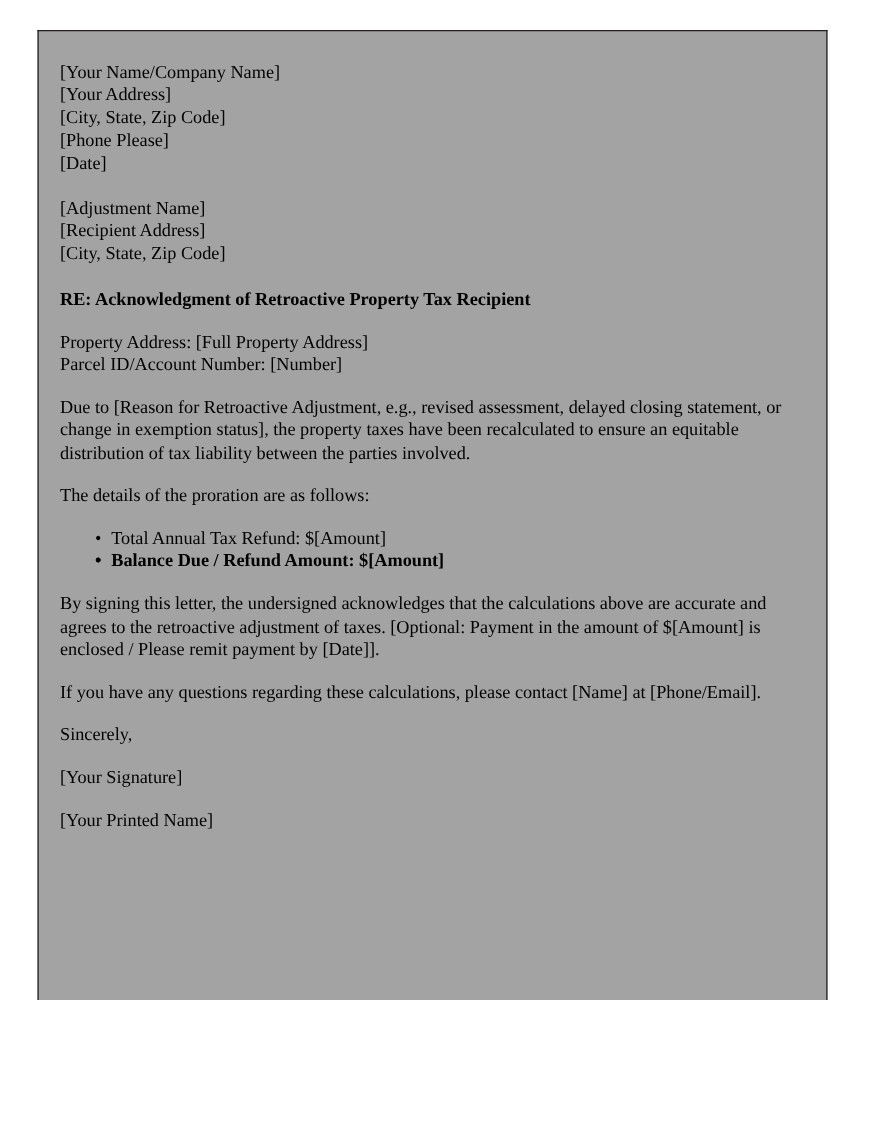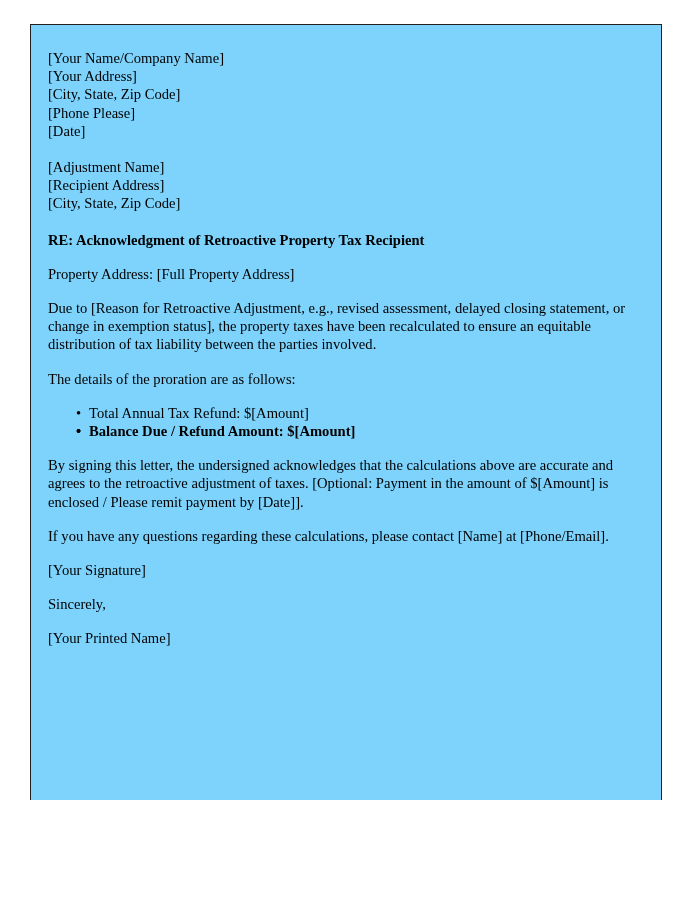--- a/index.html
+++ b/index.html
@@ -21,21 +21,21 @@
     position: absolute;
     left: 30px;
     top: 24px;
     width: 632px;            
     height: 776px;           
     box-sizing: border-box;
     border-left: 1.5px solid #231f20;
     border-top: 1.5px solid #231f20;
     border-right: 1.5px solid #231f20;
     border-bottom: none;
-    background: #7dd3fc;
+    background: #a3a3a3;
     overflow: hidden;
   }
 
   #page-body {
     position: absolute;
     left: 17px;              
     top: 24px;
     width: 582px;            
   }
 
@@ -118,20 +118,21 @@
     <div class="addr-block">
       <div class="line">[Adjustment Name]</div>
       <div class="line">[Recipient Address]</div>
       <div class="line">[City, State, Zip Code]</div>
     </div>
 
     <div class="re-line">RE: Acknowledgment of Retroactive Property Tax Recipient</div>
 
     <div class="info-block">
       <div class="line">Property Address: [Full Property Address]</div>
+      <div class="line">Parcel ID/Account Number: [Number]</div>
     </div>
 
 
 
     <div class="para">Due to [Reason for Retroactive Adjustment, e.g., revised assessment, delayed closing statement, or change in exemption status], the property taxes have been recalculated to ensure an equitable distribution of tax liability between the parties involved.</div>
 
     <div class="para">The details of the proration are as follows:</div>
 
     <ul class="bullet-list">
       <li>
@@ -147,20 +148,20 @@
       <li class="bold-item">
         <span class="bullet-dot">•</span>
         <span>Balance Due / Refund Amount: $[Amount]</span>
       </li>
     </ul>
 
     <div class="para">By signing this letter, the undersigned acknowledges that the calculations above are accurate and agrees to the retroactive adjustment of taxes. [Optional: Payment in the amount of $[Amount] is enclosed / Please remit payment by [Date]].</div>
 
     <div class="para">If you have any questions regarding these calculations, please contact [Name] at [Phone/Email].</div>
 
+    <div class="closing-line">Sincerely,</div>
+
     <div class="closing-line">[Your Signature]</div>
-
-    <div class="closing-line">Sincerely,</div>
 
     <div class="closing-line last">[Your Printed Name]</div>
 
   </div>
 </div>
 
 </body></html>

